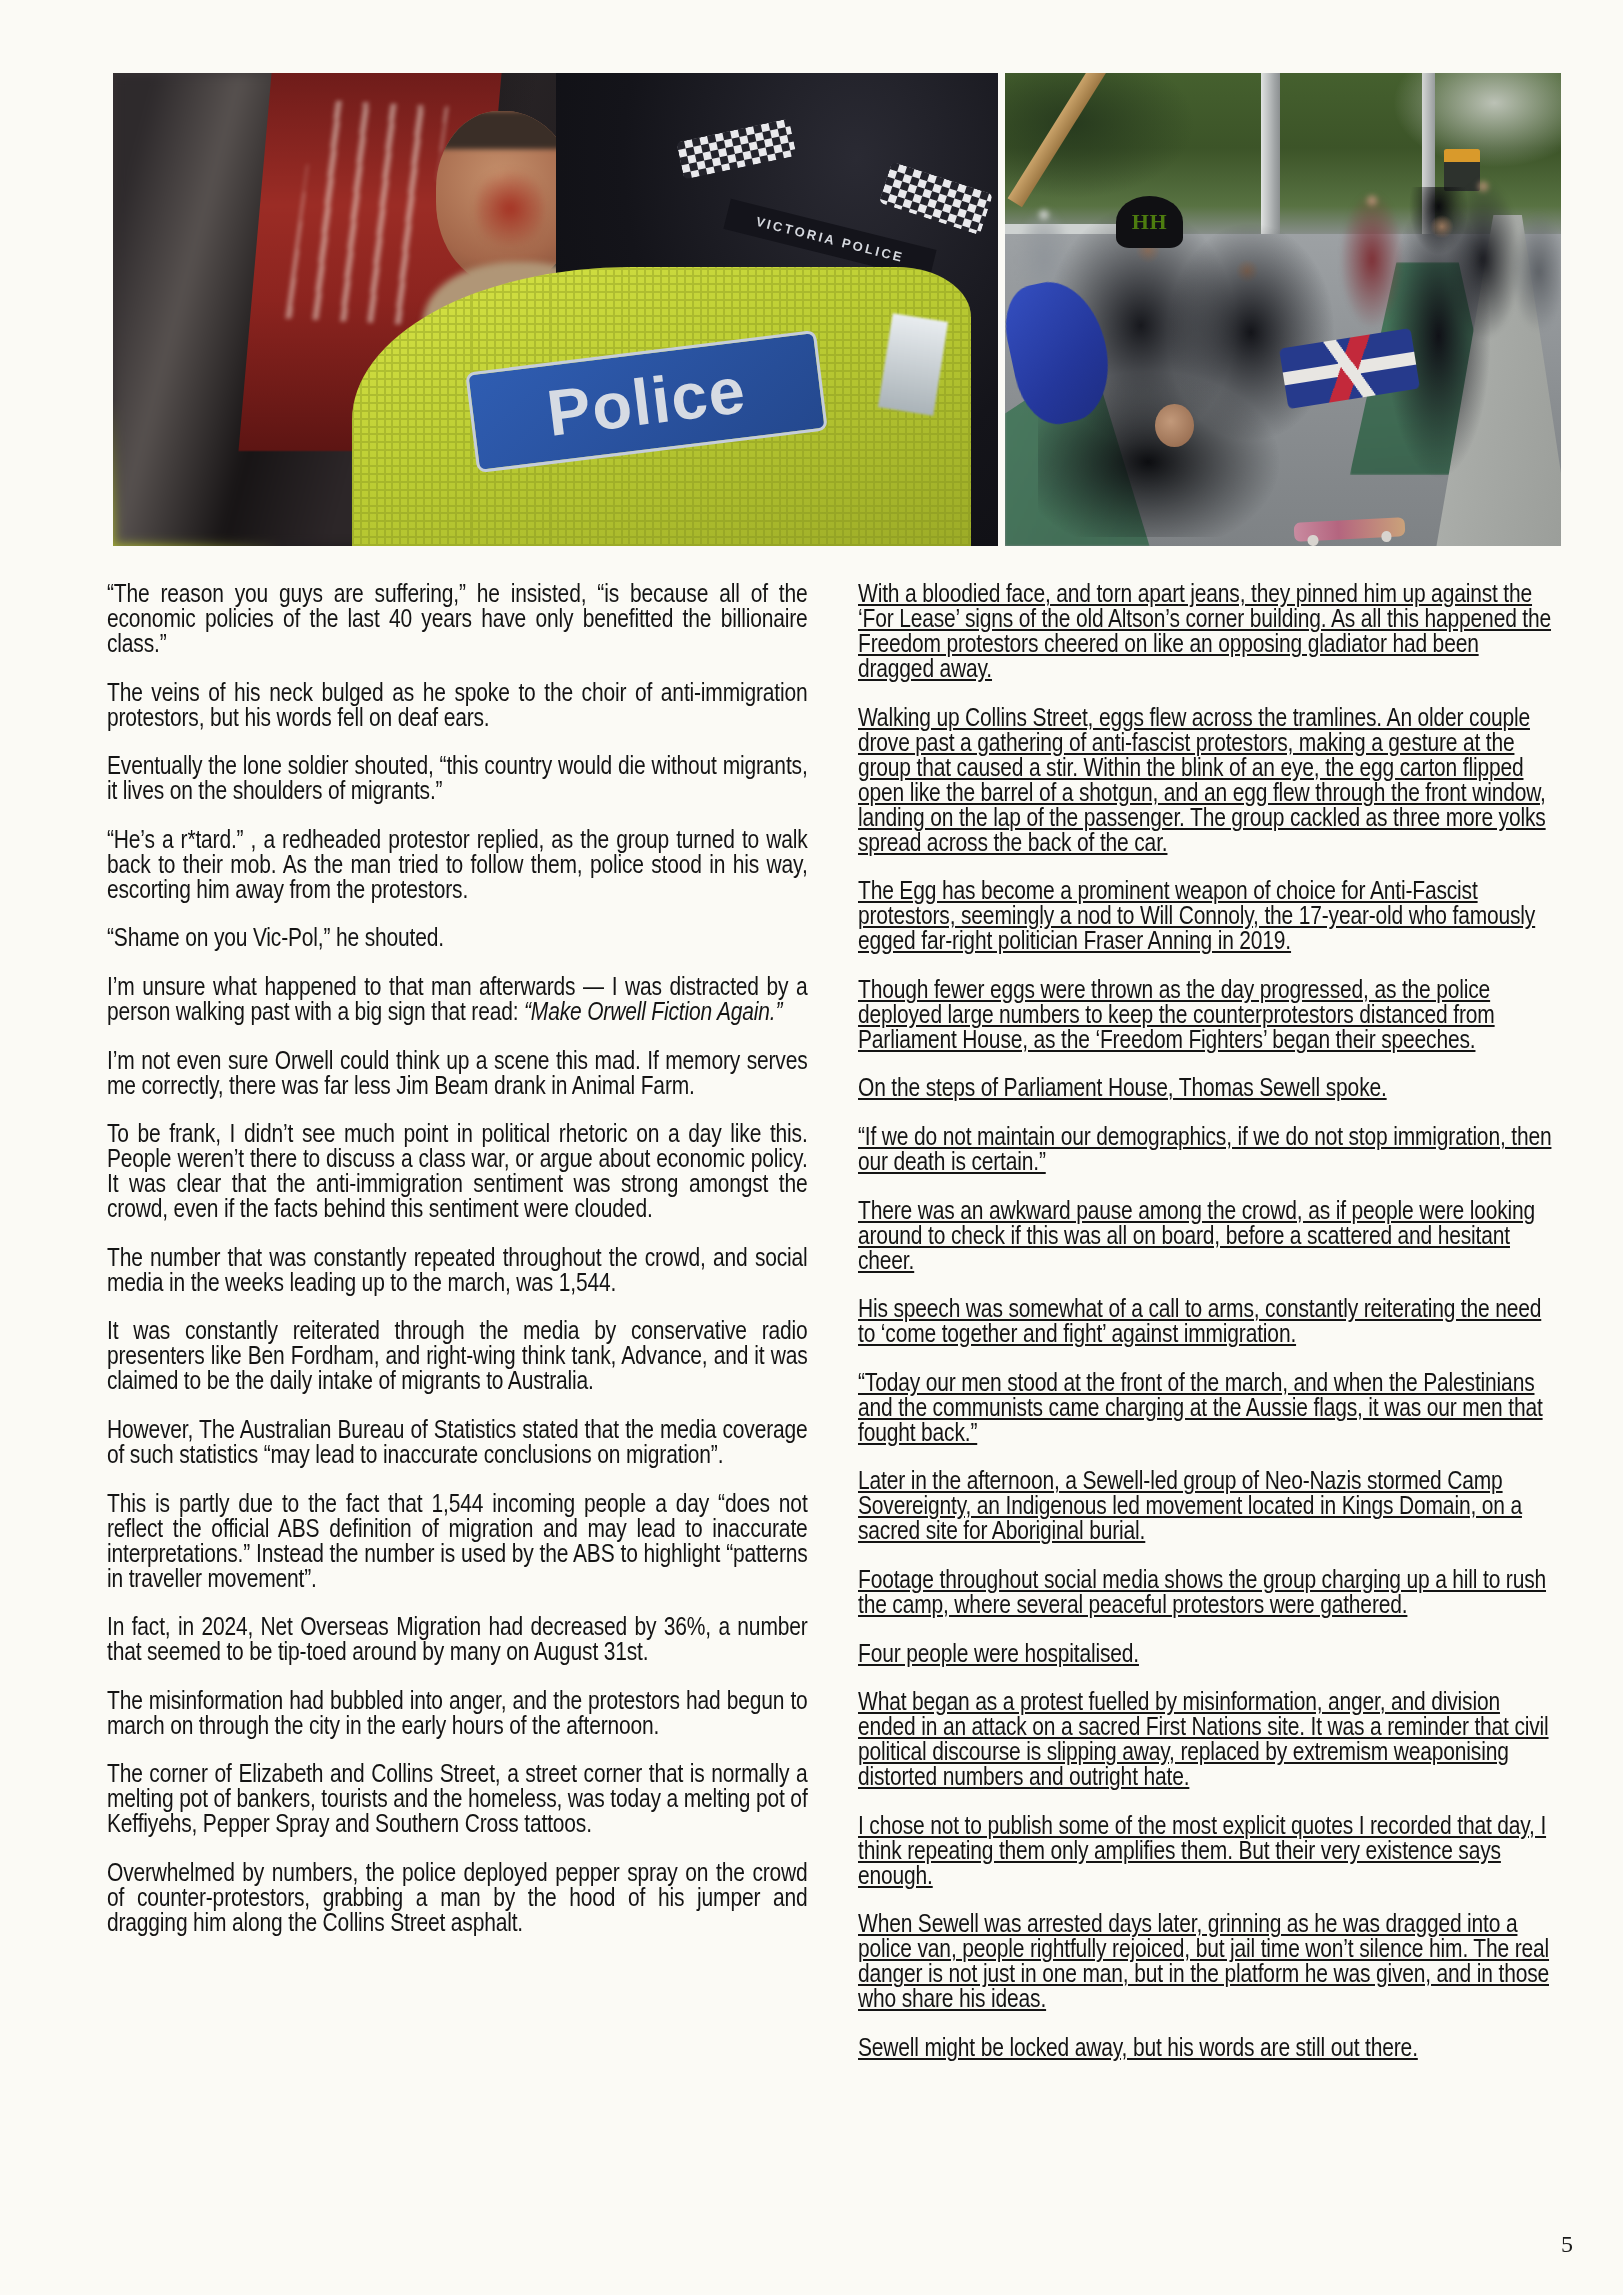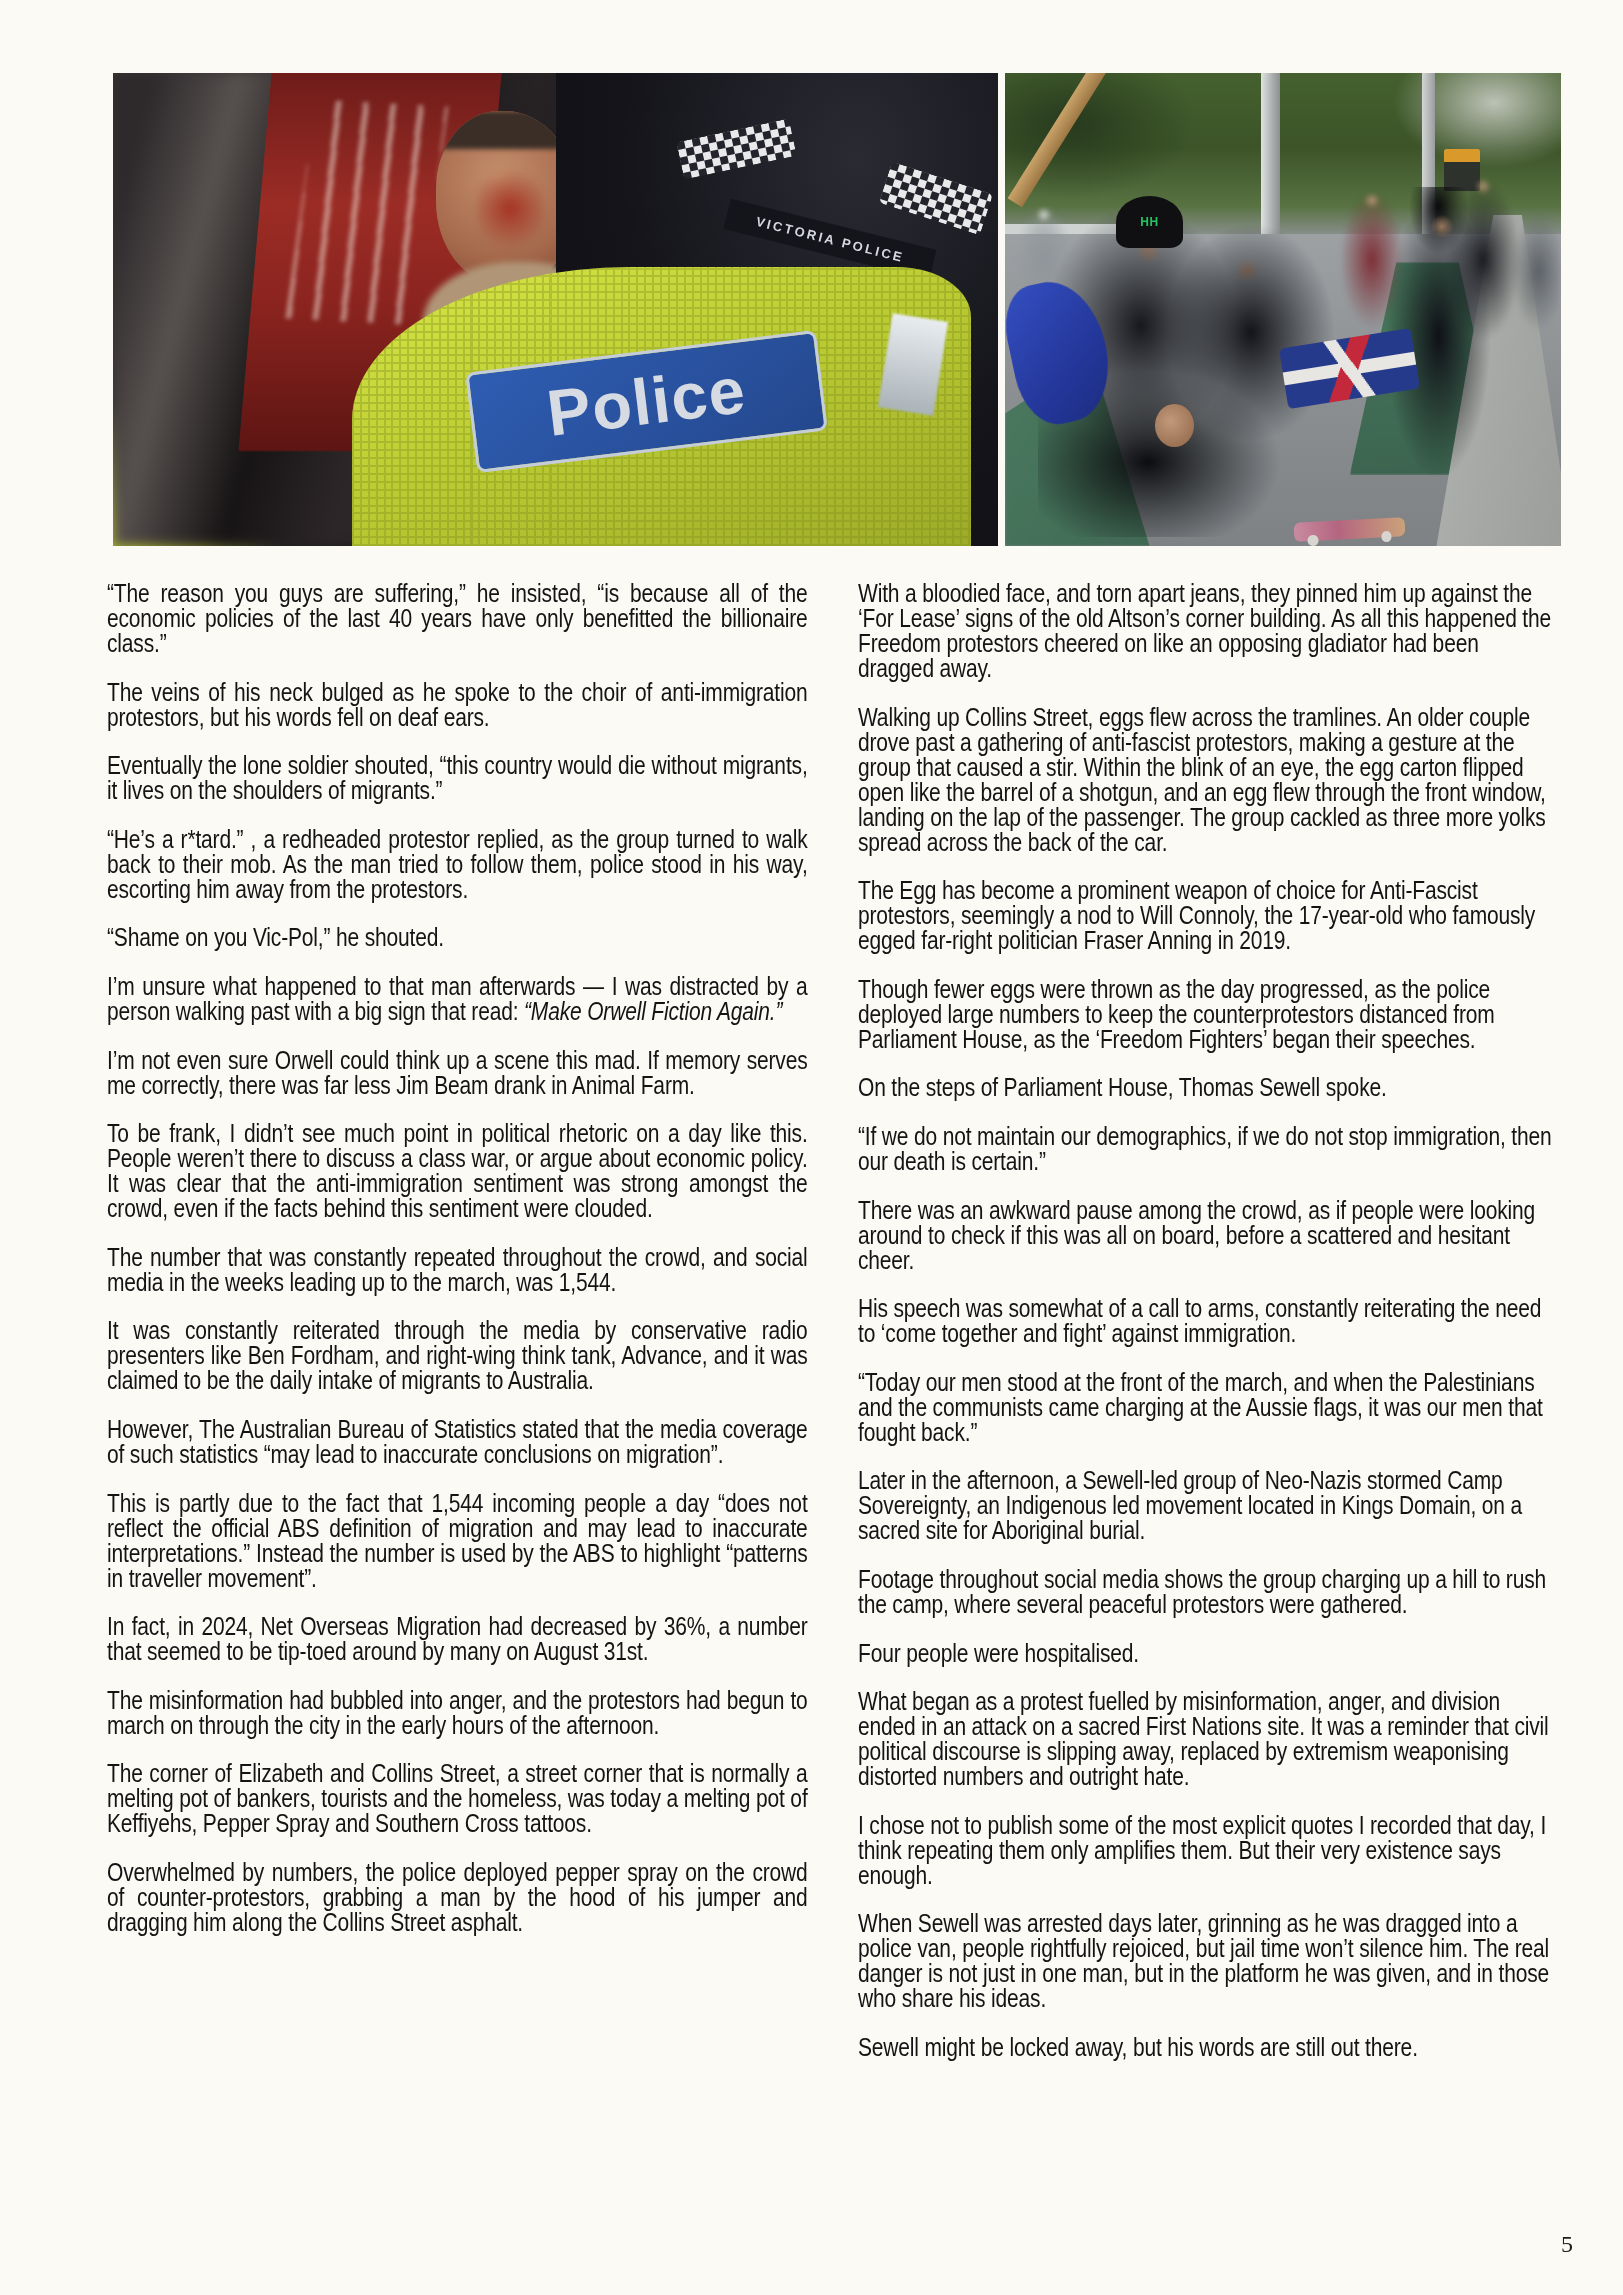--- a/index.html
+++ b/index.html
@@ -87,37 +87,37 @@
       radial-gradient(circle 17px at 30% 16%, #c49a7c, #c49a7c00 75%),
       radial-gradient(circle 15.7px at 57% 22%, #b98f71, #b98f7100 75%);}
   .puller{left:63%;top:24%;width:30%;height:70%;filter:blur(0.7px);
     background:
       radial-gradient(ellipse 40% 55% at 50% 45%, #101117, #10111700 78%),
       radial-gradient(circle 15.7px at 52% 12%, #bd926f, #bd926f00 75%),
       radial-gradient(ellipse 22% 18% at 50% 6%, #0a0a0d, #0a0a0d00 80%);}
   .blue-cloth{left:1%;top:44%;width:17%;height:30%;transform:rotate(-12deg);filter:blur(0.7px);
     border-radius:40% 60% 55% 45%;background:linear-gradient(140deg,#3550c2,#24379b 60%,#1d2c80);}
   .hh-cap{left:20%;top:26%;width:12%;height:11%;border-radius:50% 50% 20% 20%;background:#101013;
-    display:flex;align-items:center;justify-content:center;color:#22c55e;font-weight:bold;font-size:12px;letter-spacing:0.7px;}
+    display:flex;align-items:center;justify-content:center;color:#4d7c0f;font-weight:bold;font-size:22px;letter-spacing:0.7px;font-family:Liberation Serif, serif;}
   .aus-flag{left:50%;top:56%;width:24%;height:13%;transform:rotate(-9deg);overflow:hidden;border-radius:5.2px;filter:blur(0.7px);
     background:
       linear-gradient(63deg, transparent 46%, #e8e6e2 46% 54%, transparent 54%),
       linear-gradient(-63deg, transparent 44%, #c3293b 44% 56%, transparent 56%),
       linear-gradient(0deg, transparent 40%, #e8e6e2 40% 60%, transparent 60%),
       #263a8c;}
   .fallen-face{left:27%;top:70%;width:7%;height:9%;border-radius:50%;filter:blur(0.7px);
     background:radial-gradient(circle at 40% 40%,#c2997a,#8e6347);}
   .skateboard{left:52%;top:94.5%;width:20%;height:4%;border-radius:6.5px;transform:rotate(-3deg);
     background:linear-gradient(90deg,#c98ba0,#b4657f 40%,#caa27a);}
   .wheel{width:10.5px;height:10.5px;border-radius:50%;background:#d8d4cf;top:70%;}
   .wheel.w1{left:12%;} .wheel.w2{left:78%;}
   
   .col{position:absolute;top:581px;}
   #col-left{left:107px;width:701px;}
-  #col-right{left:858px;width:702px;}
+  #col-right{left:858px;width:702px;text-decoration:underline;}
   .col-inner{transform:scaleX(0.84);transform-origin:0 0;}
   #col-left .col-inner{width:834px;text-align:justify;text-justify:inter-word;}
   #col-right .col-inner{width:835px;text-align:left;}
   .col p{margin:0 0 23.6px 0;font-size:25px;line-height:25px;letter-spacing:-0.2px;}
   .it{font-style:italic;}
   
   .pgnum{position:absolute;left:1524px;top:2231px;width:49px;text-align:right;
     font-family:"Liberation Serif", serif;font-size:24px;color:#1c1c1c;}
 </style>
 </head>

